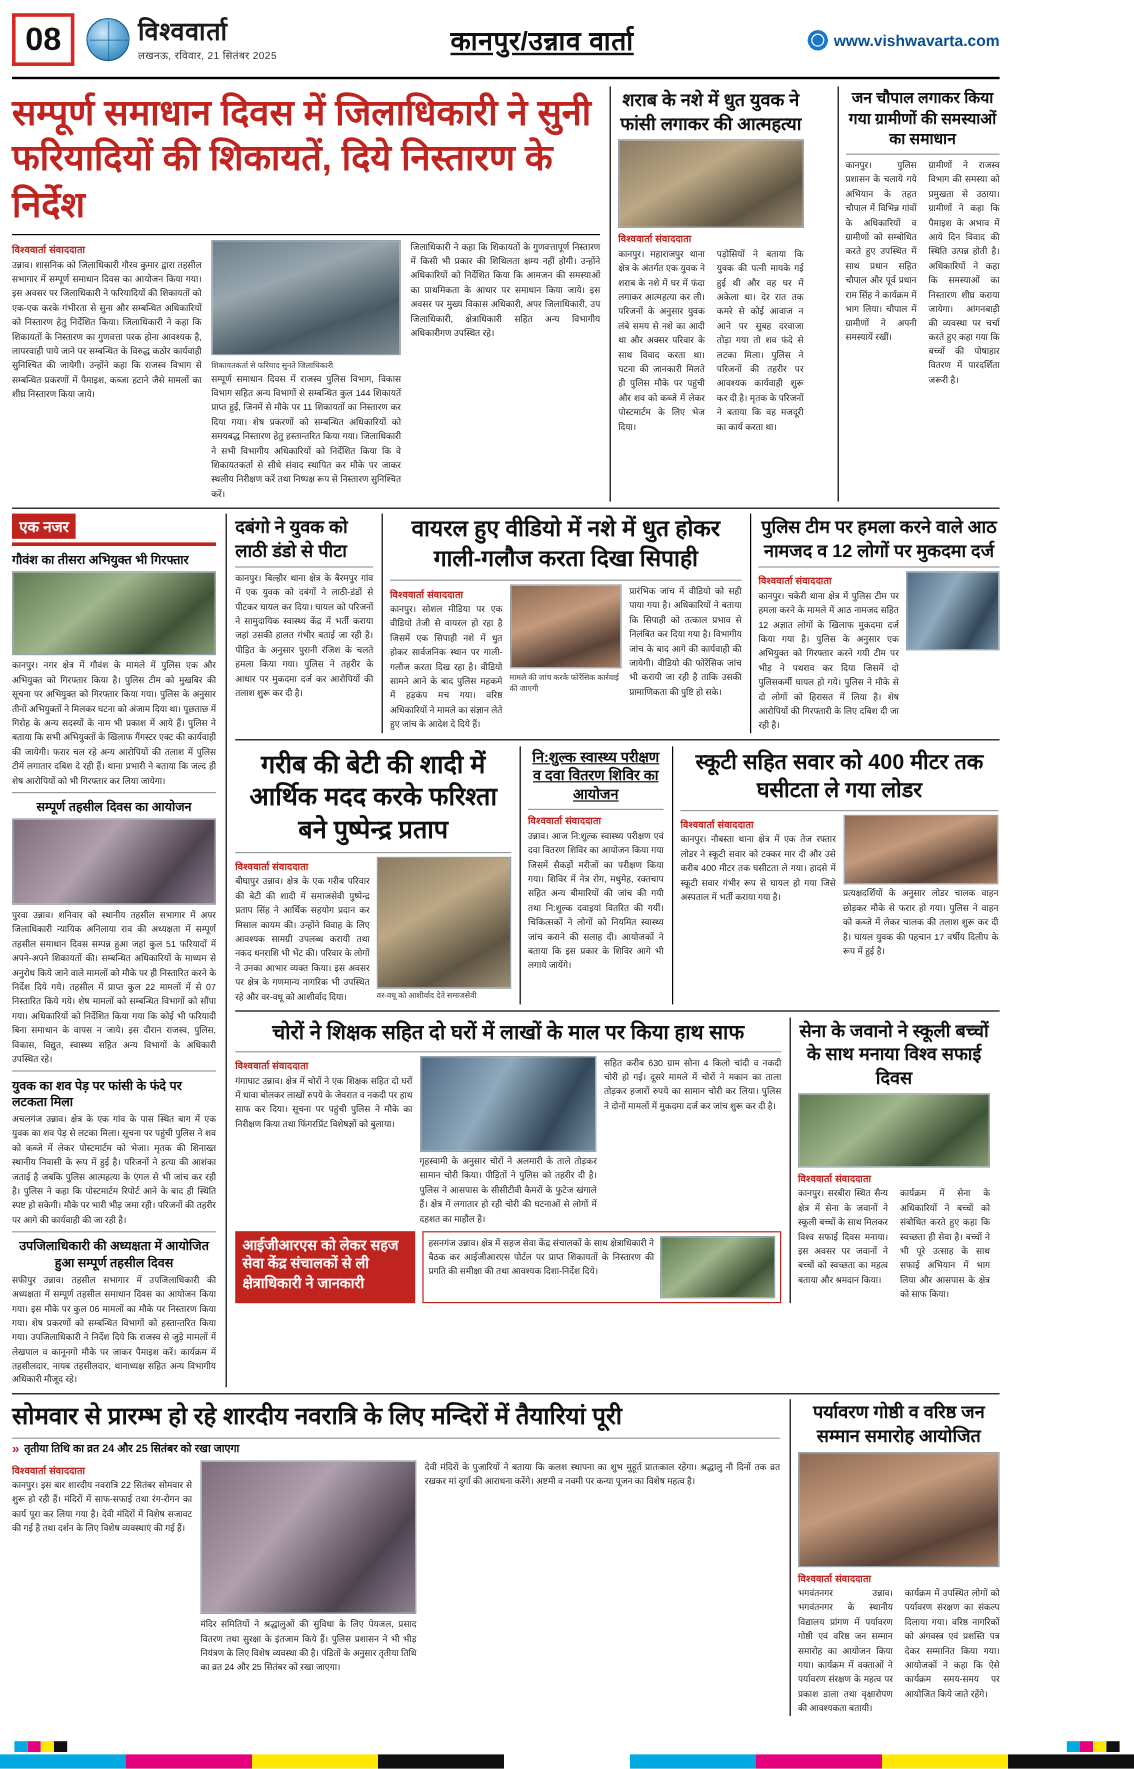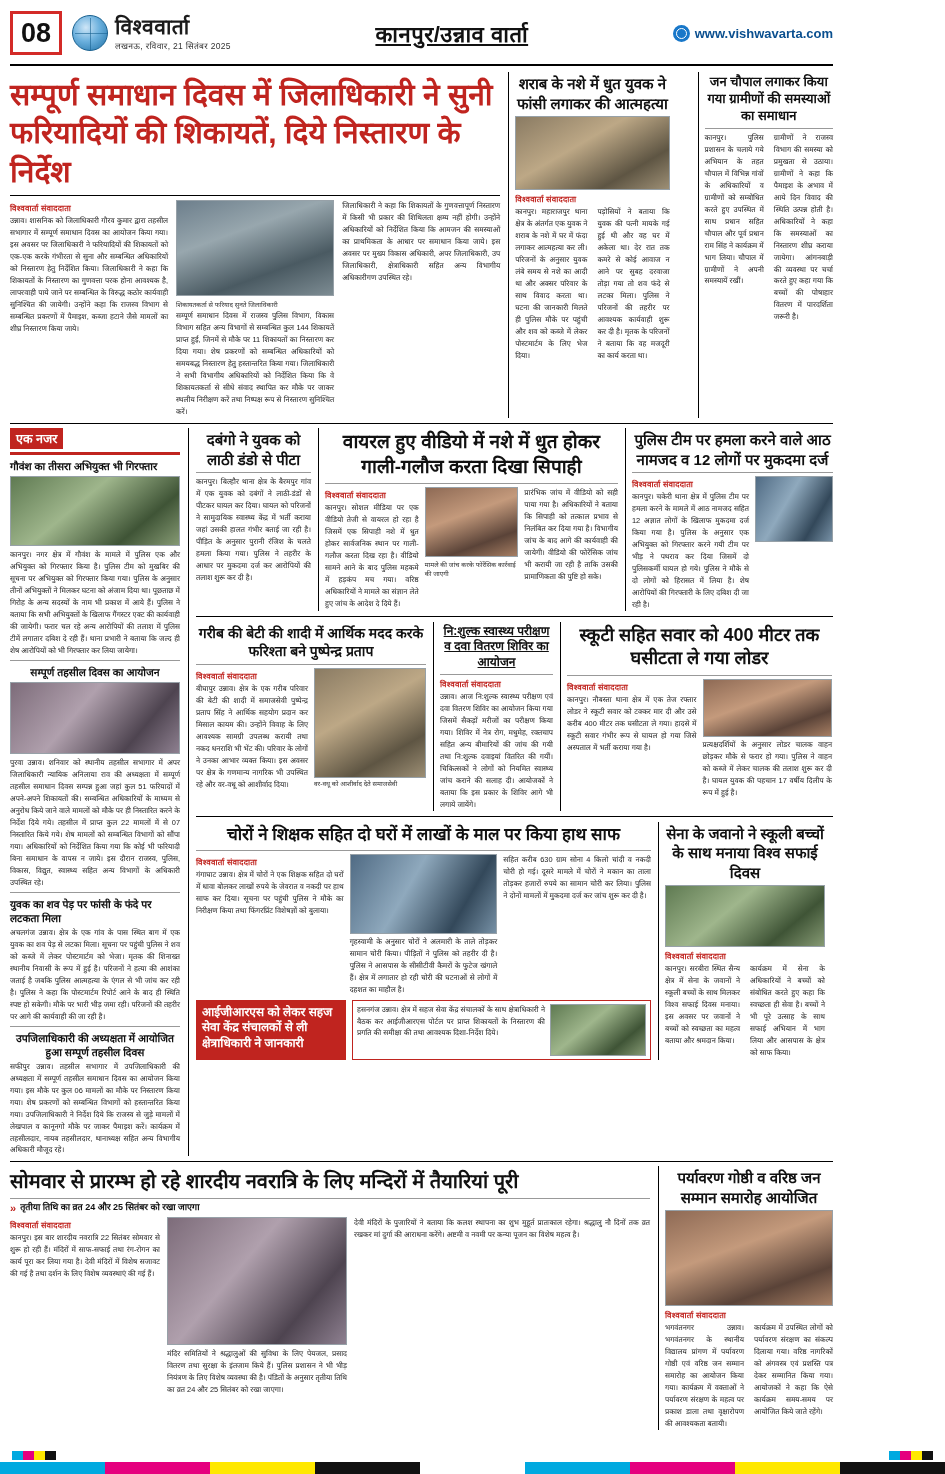--- a/index.html
+++ b/index.html
@@ -175,21 +175,21 @@
       <div>
         <div class="sidebar-hd" style="text-align:center;">उपजिलाधिकारी की अध्यक्षता में आयोजित हुआ सम्पूर्ण तहसील दिवस</div>
         <div class="txt">सफीपुर उन्नाव। तहसील सभागार में उपजिलाधिकारी की अध्यक्षता में सम्पूर्ण तहसील समाधान दिवस का आयोजन किया गया। इस मौके पर कुल 06 मामलों का मौके पर निस्तारण किया गया। शेष प्रकरणों को सम्बन्धित विभागों को हस्तान्तरित किया गया। उपजिलाधिकारी ने निर्देश दिये कि राजस्व से जुड़े मामलों में लेखपाल व कानूनगो मौके पर जाकर पैमाइश करें। कार्यक्रम में तहसीलदार, नायब तहसीलदार, थानाध्यक्ष सहित अन्य विभागीय अधिकारी मौजूद रहे।</div>
       </div>
     </div>
 
     <div style="flex:1;border-left:1px solid #000;padding-left:7px;">
 
       <div style="display:flex;gap:7px;">
         <div style="width:115px;">
-          <h3 class="hd-s" style="text-align:center;">दबंगो ने युवक को लाठी डंडो से पीटा</h3>
+          <h3 class="hd-s" style="text-align:left;">दबंगो ने युवक को लाठी डंडो से पीटा</h3>
           <div class="rule-thin"></div>
           <div class="txt">कानपुर। बिल्हौर थाना क्षेत्र के बैरमपुर गांव में एक युवक को दबंगों ने लाठी-डंडों से पीटकर घायल कर दिया। घायल को परिजनों ने सामुदायिक स्वास्थ्य केंद्र में भर्ती कराया जहां उसकी हालत गंभीर बताई जा रही है। पीड़ित के अनुसार पुरानी रंजिश के चलते हमला किया गया। पुलिस ने तहरीर के आधार पर मुकदमा दर्ज कर आरोपियों की तलाश शुरू कर दी है।</div>
         </div>
 
         <div style="width:300px;border-left:1px solid #000;padding-left:6px;">
           <h2 class="hd" style="text-align:center;">वायरल हुए वीडियो में नशे में धुत होकर गाली-गलौज करता दिखा सिपाही</h2>
           <div class="rule-thin"></div>
           <div style="display:flex;gap:6px;">
             <div style="flex:1;">
               <div class="byline">विश्ववार्ता संवाददाता</div>
@@ -217,21 +217,21 @@
               <div class="photo p6" style="height:66px;"></div>
             </div>
           </div>
         </div>
       </div>
 
       <div class="rule" style="margin:5px 0;"></div>
 
       <div style="display:flex;gap:7px;">
         <div style="width:230px;">
-          <h2 class="hd" style="text-align:center;font-size:14px;">गरीब की बेटी की शादी में आर्थिक मदद करके फरिश्ता बने पुष्पेन्द्र प्रताप</h2>
+          <h2 class="hd" style="text-align:center;font-size:21px;">गरीब की बेटी की शादी में आर्थिक मदद करके फरिश्ता बने पुष्पेन्द्र प्रताप</h2>
           <div class="rule-thin"></div>
           <div style="display:flex;gap:6px;">
             <div style="flex:1;">
               <div class="byline">विश्ववार्ता संवाददाता</div>
               <div class="txt">बीघापुर उन्नाव। क्षेत्र के एक गरीब परिवार की बेटी की शादी में समाजसेवी पुष्पेन्द्र प्रताप सिंह ने आर्थिक सहयोग प्रदान कर मिसाल कायम की। उन्होंने विवाह के लिए आवश्यक सामग्री उपलब्ध करायी तथा नकद धनराशि भी भेंट की। परिवार के लोगों ने उनका आभार व्यक्त किया। इस अवसर पर क्षेत्र के गणमान्य नागरिक भी उपस्थित रहे और वर-वधू को आशीर्वाद दिया।</div>
             </div>
             <div style="width:112px;">
               <div class="photo p2" style="height:110px;"></div>
               <div class="cap">वर-वधू को आशीर्वाद देते समाजसेवी</div>
             </div>

